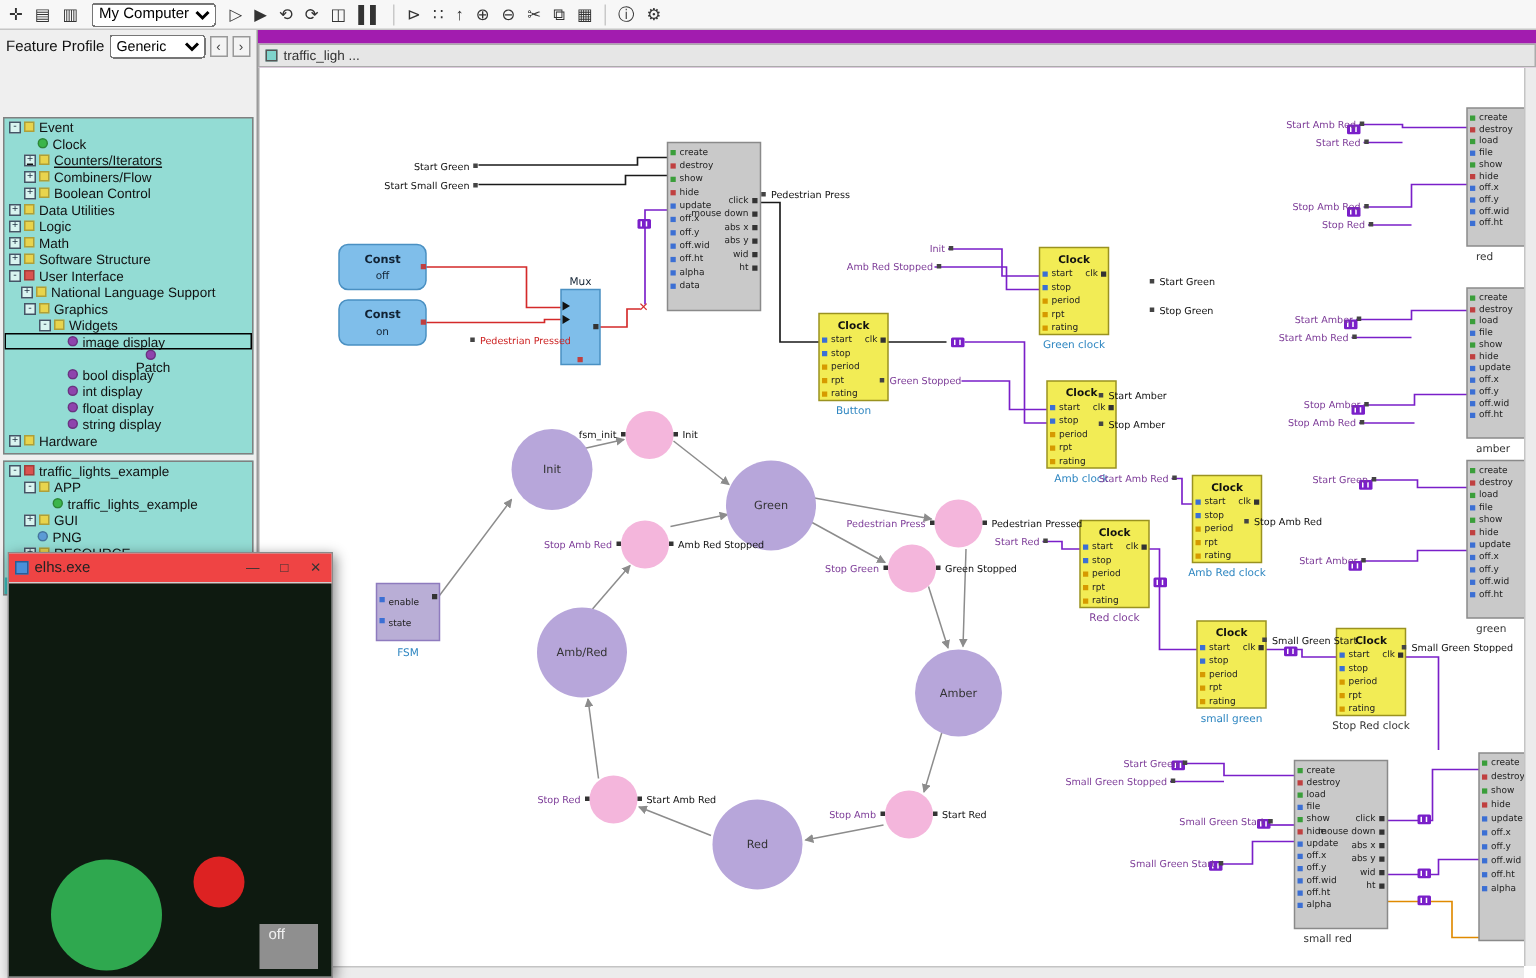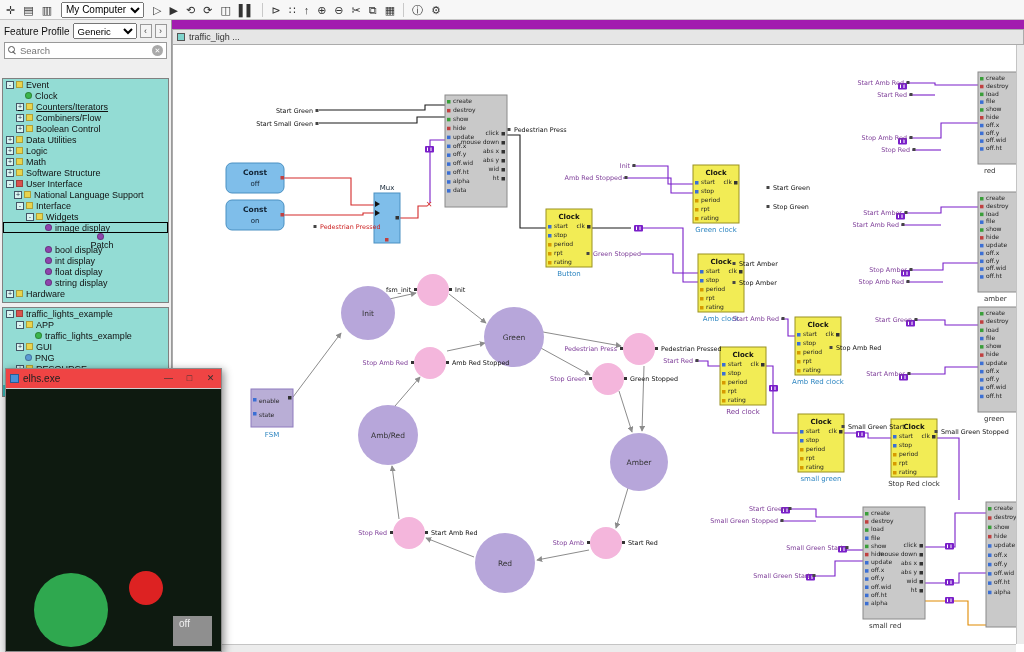--- a/index.html
+++ b/index.html
@@ -111,25 +111,20 @@
       <span class="tb-btn">⚙</span>
     </div>
 
   <div class="left-panel">
     <div class="fp-row">
       <span>Feature Profile</span>
       <select id="fp-select"><option>Generic</option></select>
       <span class="mini-btn">‹</span>
       <span class="mini-btn">›</span>
     </div>
-    <div class="search-row">
-      <span class="search-ico"></span>
-      <input placeholder="Search" style="">
-      <span class="clear-btn">✕</span>
-    </div>
     <div class="tree" id="tree1">
         <div class="tree-row" style="padding-left: 3px;">
           <span class="exp">-</span>
           <span class="t-ico" style="background: rgb(232, 212, 77);"></span>
           <span>Event</span>
         </div>
         <div class="tree-row" style="padding-left: 13px;">
           <span class="exp-sp"></span>
           <span class="t-ico dot" style="background: rgb(59, 181, 74);"></span>
           <span>Clock</span>
@@ -175,21 +170,21 @@
           <span>User Interface</span>
         </div>
         <div class="tree-row" style="padding-left: 11px;">
           <span class="exp">+</span>
           <span class="t-ico" style="background: rgb(232, 212, 77);"></span>
           <span>National Language Support</span>
         </div>
         <div class="tree-row" style="padding-left: 13px;">
           <span class="exp">-</span>
           <span class="t-ico" style="background: rgb(232, 212, 77);"></span>
-          <span>Interface</span>
+          <span>Graphics</span>
         </div>
         <div class="tree-row" style="padding-left: 23px;">
           <span class="exp">-</span>
           <span class="t-ico" style="background: rgb(232, 212, 77);"></span>
           <span>Widgets</span>
         </div>
         <div class="tree-row sel-outline" style="padding-left: 33px;">
           <span class="exp-sp"></span>
           <span class="t-ico dot" style="background: rgb(142, 68, 173);"></span>
           <span>image display</span>

